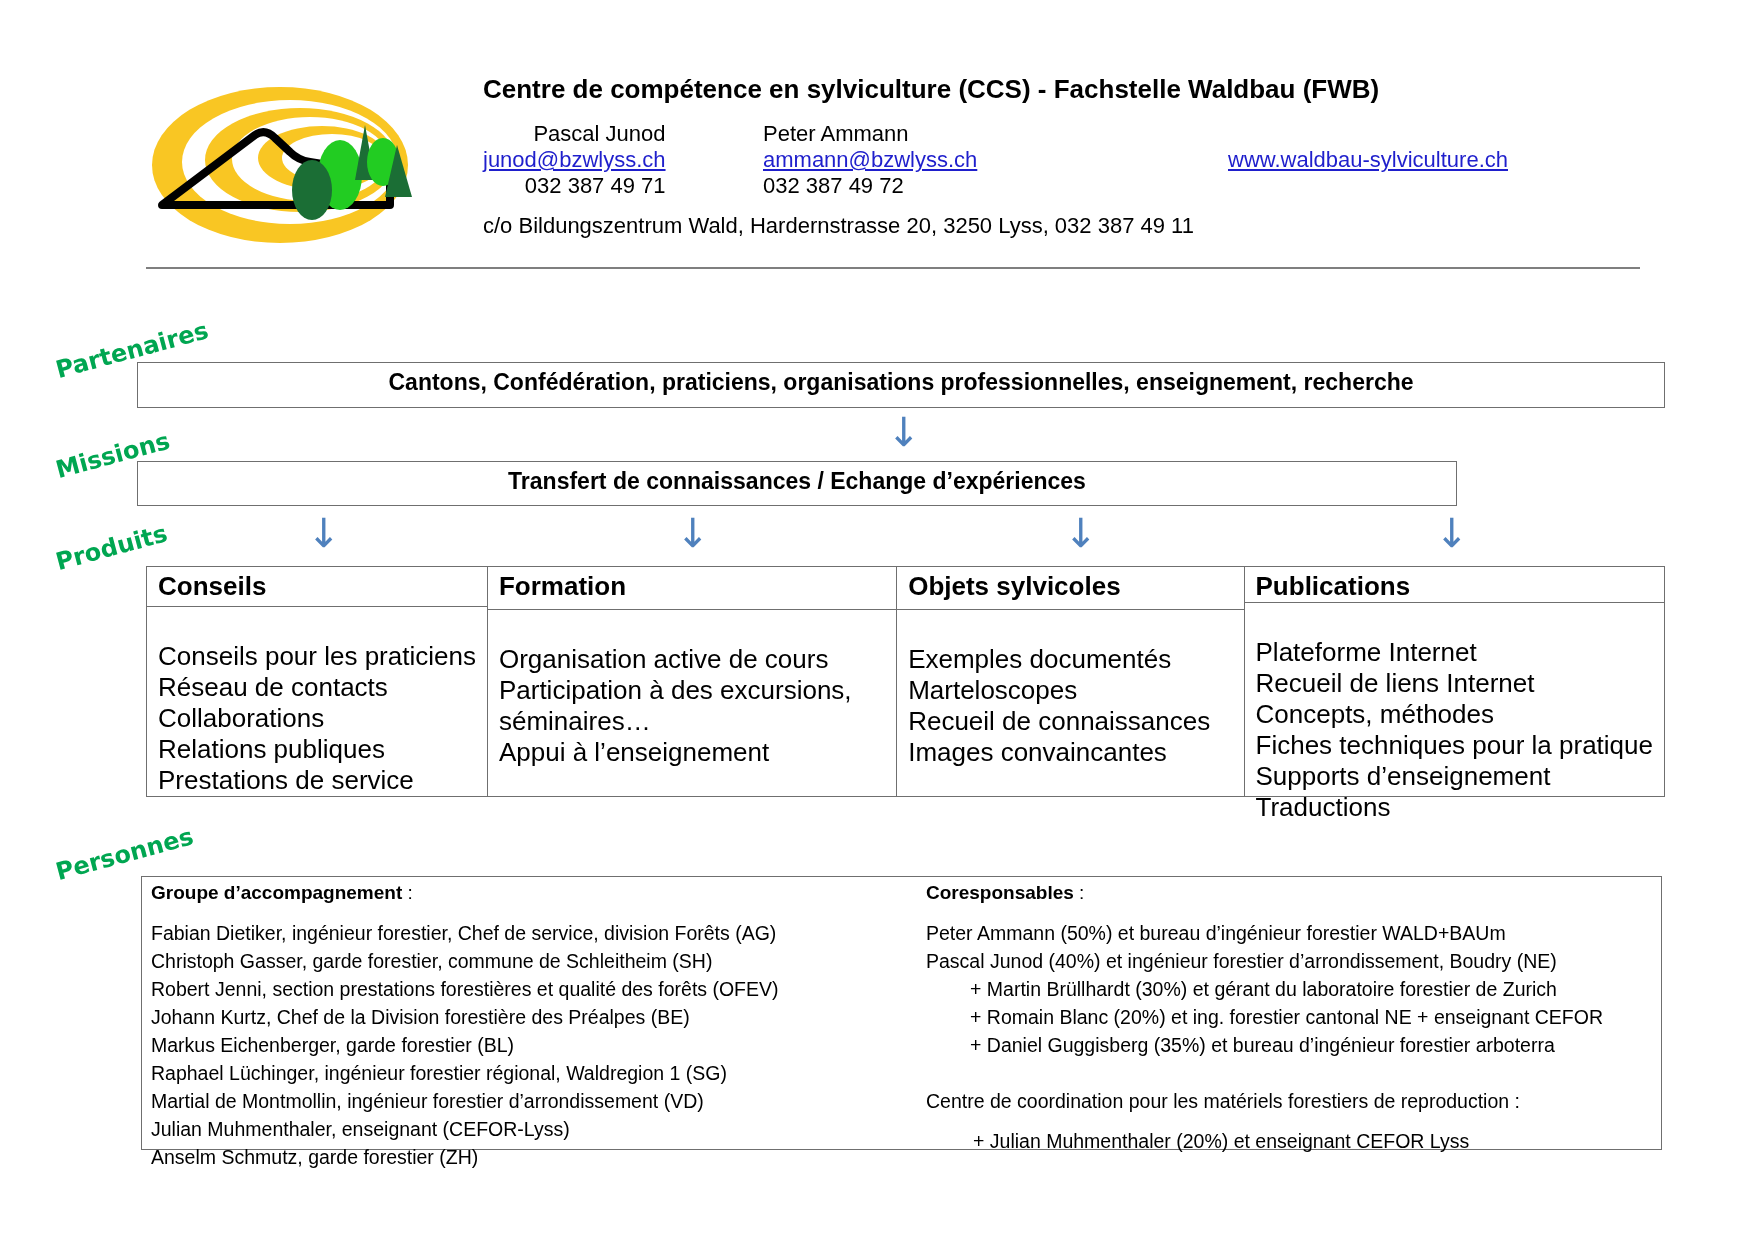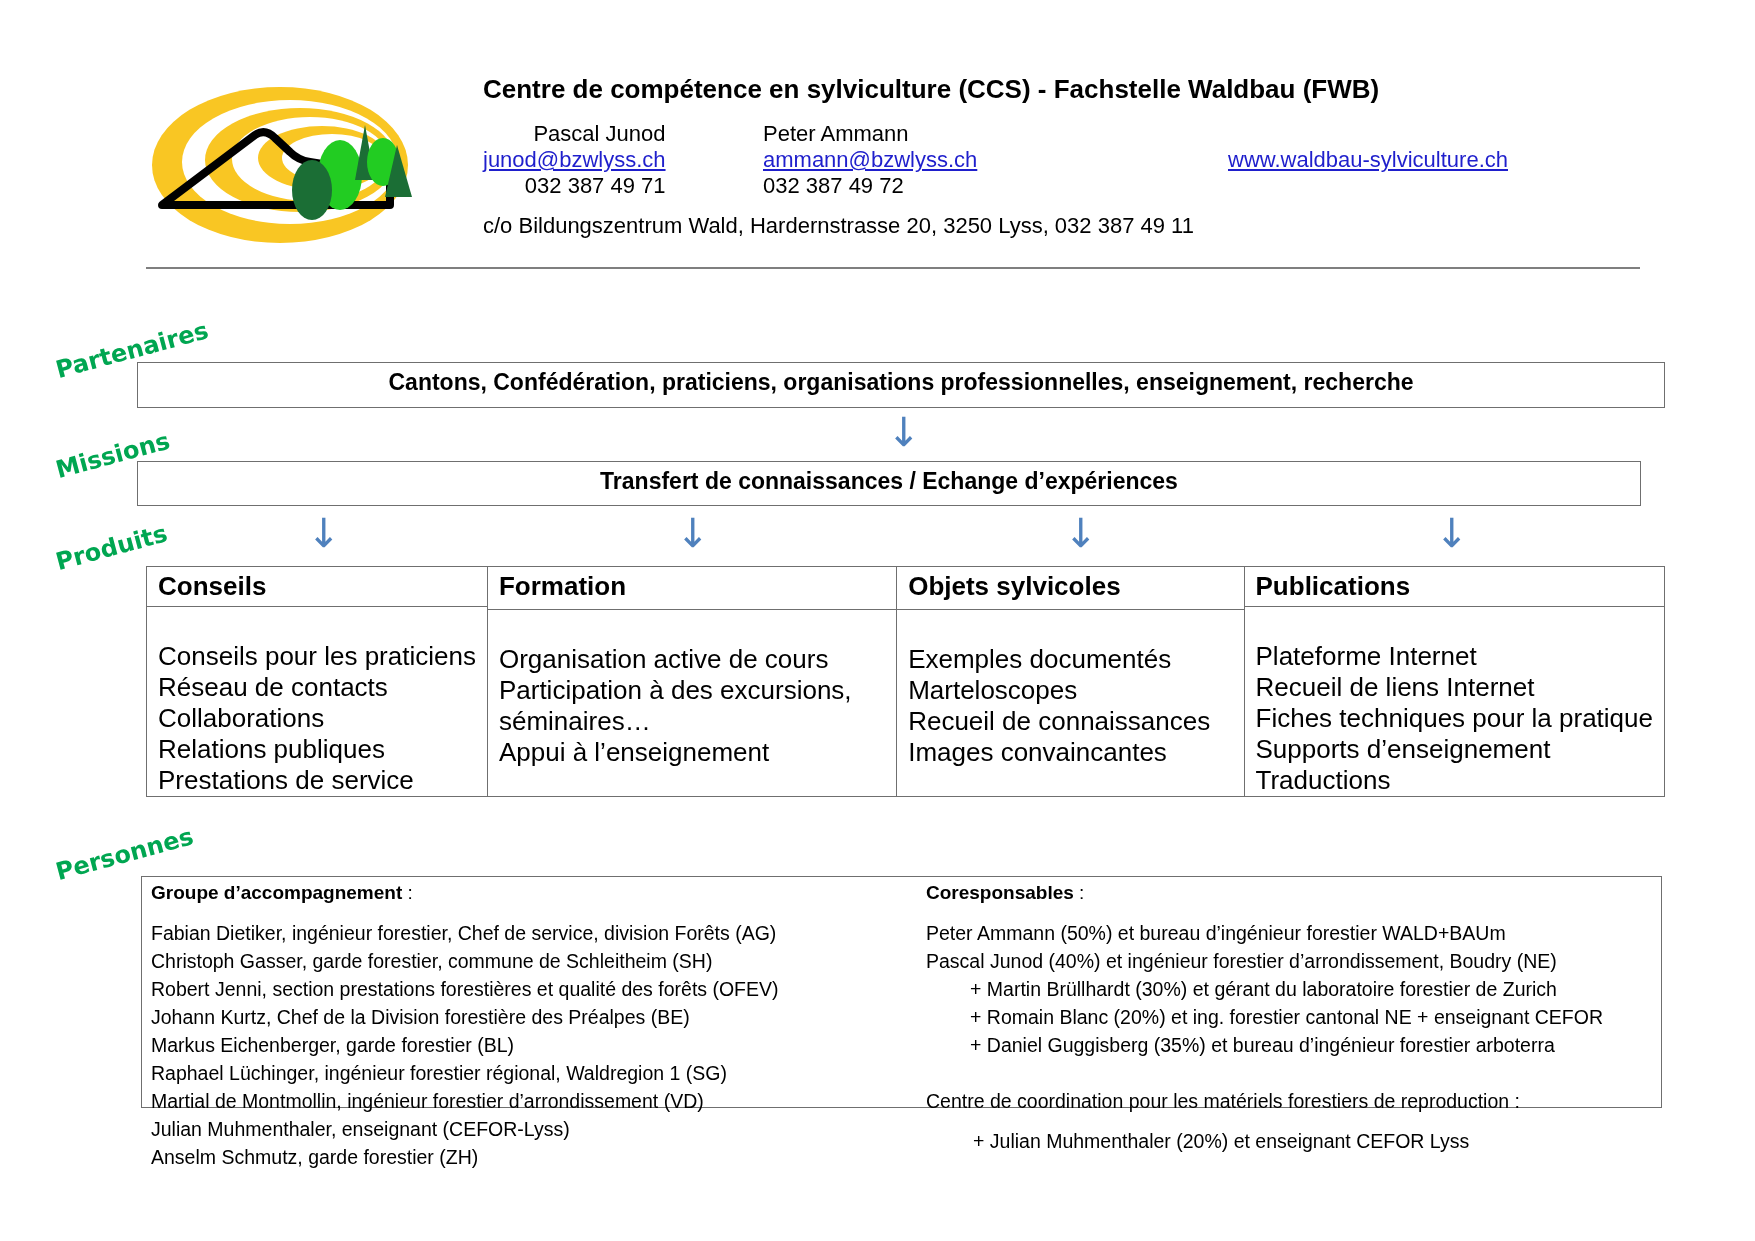--- a/index.html
+++ b/index.html
@@ -23,21 +23,21 @@
 
   
   .prod { left: 146px; top: 566px; width: 1519px; height: 231px; border: 1.5px solid #6f6f6f; box-sizing: border-box; display: flex; }
   .prod-col { border-right: 1.5px solid #6f6f6f; box-sizing: border-box; display: flex; flex-direction: column; }
   .prod-col:last-child { border-right: none; }
   .prod-head { height: 43px; border-bottom: 1.5px solid #6f6f6f; box-sizing: border-box; padding: 4px 11px 0 11px; font-family: "Liberation Sans", sans-serif; font-weight: bold; font-size: 26px; }
   .prod-list { list-style: none; margin: 0; padding: 34px 11px 0 11px; font-family: "Liberation Sans", sans-serif; font-size: 26px; line-height: 31px; }
   .prod-list li { white-space: nowrap; }
 
   
-  .pers { left: 141px; top: 876px; width: 1521px; height: 232px; border: 1.5px solid #6f6f6f; box-sizing: border-box; }
+  .pers { left: 141px; top: 876px; width: 1521px; height: 274px; border: 1.5px solid #6f6f6f; box-sizing: border-box; }
   .pcol { position: absolute; top: 0; font-family: "Liberation Sans", sans-serif; font-size: 19.5px; }
   .pcol h3 { margin: 0; padding-top: 2px; font-size: 19px; font-weight: bold; line-height: 28px; }
   .pcol ul { list-style: none; margin: 0; padding: 12px 0 0 0; line-height: 28px; }
   .pcol li { white-space: nowrap; }
   .pcol li.ind { padding-left: 44px; }
   .pcol .sub { margin-top: 28px; line-height: 28px; white-space: nowrap; }
   .pcol .sub-item { margin-top: 12px; padding-left: 47px; line-height: 28px; white-space: nowrap; }
 </style>
 </head>
 <body>
@@ -85,21 +85,21 @@
 <div class="abs side" style="left:60px; top:456px;">Missions</div>
 <div class="abs side" style="left:60px; top:548px;">Produits</div>
 <div class="abs side" style="left:60px; top:858px;">Personnes</div>
 
 <div class="abs box" style="left:137px; top:362px; width:1528px; height:46px;">
   <div class="box-title" style="padding-top:6px;">Cantons, Confédération, praticiens, organisations professionnelles, enseignement, recherche</div>
 </div>
 
 <div class="abs arrow" style="left:887px; top:412px;">↓</div>
 
-<div class="abs box" style="left:137px; top:461px; width:1504px; height:45px;">
+<div class="abs box" style="left:137px; top:461px; width:1320px; height:45px;">
   <div class="box-title" style="padding-top:6px;">Transfert de connaissances / Echange d’expériences</div>
 </div>
 
 <div class="abs arrow" style="left:307px; top:513px;">↓</div>
 <div class="abs arrow" style="left:676px; top:513px;">↓</div>
 <div class="abs arrow" style="left:1064px; top:513px;">↓</div>
 <div class="abs arrow" style="left:1435px; top:513px;">↓</div>
 
 <div class="abs prod">
   <div class="prod-col" style="width:341px;">
@@ -128,20 +128,21 @@
       <li>Marteloscopes</li>
       <li>Recueil de connaissances</li>
       <li>Images convaincantes</li>
     </ul>
   </div>
   <div class="prod-col" style="flex:1;">
     <div class="prod-head">Publications</div>
     <ul class="prod-list">
       <li>Plateforme Internet</li>
       <li>Recueil de liens Internet</li>
+      <li>Concepts, méthodes</li>
       <li>Fiches techniques pour la pratique</li>
       <li>Supports d’enseignement</li>
       <li>Traductions</li>
     </ul>
   </div>
 </div>
 
 <div class="abs pers">
   <div class="pcol" style="left:9px;">
     <h3><span>Groupe d’accompagnement</span><span style="font-weight:normal;"> :</span></h3>

